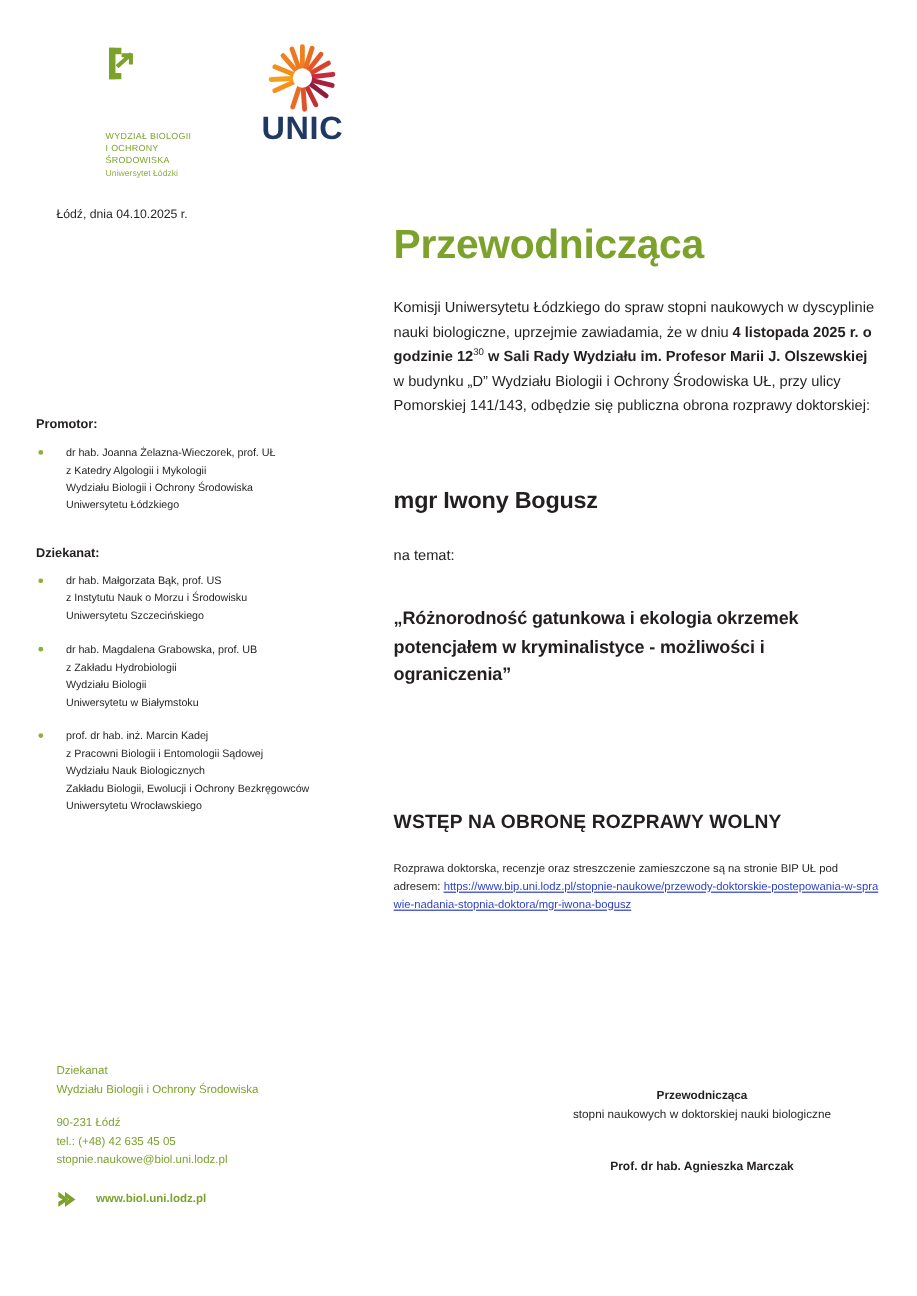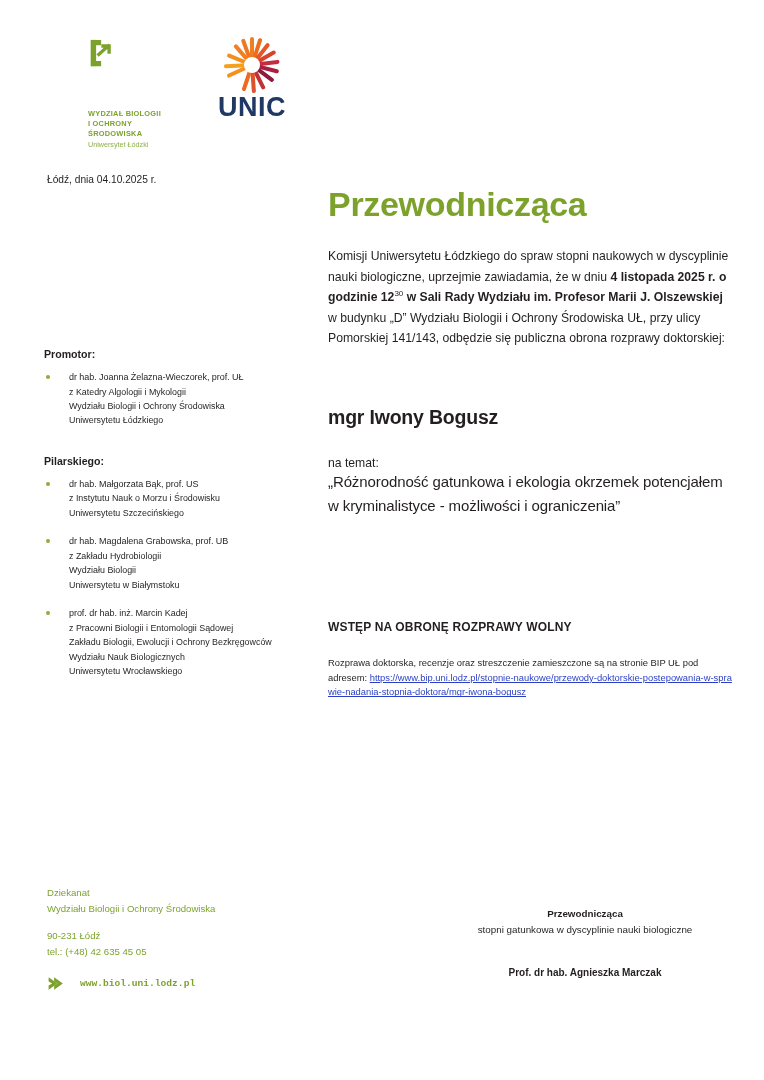--- a/index.html
+++ b/index.html
@@ -43,21 +43,21 @@
 
   .ul-mark {
     width: 30px;
     height: 30px;
     display: block;
     margin-bottom: 5px;
   }
 
   .ul-name {
     font-size: 7.4px;
-    font-weight: bold;
+    font-weight: normal;
     color: #7DA22C;
     letter-spacing: 0.25px;
     line-height: 1.35;
     text-transform: uppercase;
     margin-top: 41px;
   }
 
   .ul-sub {
     font-size: 7.2px;
     color: #8FAE4A;
@@ -94,21 +94,21 @@
     position: absolute;
     left: 47px;
     top: 174px;
     font-size: 10.2px;
     color: #231f20;
   }
 
   
   .left-col {
     position: absolute;
-    left: 44px;
+    left: 30px;
     top: 348px;
     width: 272px;
   }
 
   .sec-heading {
     font-size: 10.6px;
     font-weight: bold;
     color: #231f20;
     margin-bottom: 10px;
   }
@@ -186,27 +186,28 @@
     letter-spacing: -0.2px;
   }
 
   .na-temat {
     font-size: 12.2px;
     margin-top: 27px;
   }
 
   .thesis-title {
     font-size: 15px;
-    font-weight: normal;
+    font-weight: bold;
     line-height: 1.55;
+    margin-top: 34px;
     letter-spacing: -0.1px;
   }
 
   .wstep {
-    font-size: 12px;
+    font-size: 16px;
     font-weight: bold;
     margin-top: 103px;
     letter-spacing: 0.15px;
   }
 
   .bip-par {
     font-size: 9.4px;
     line-height: 1.58;
     margin-top: 22px;
   }
@@ -227,21 +228,20 @@
     font-size: 9.6px;
     line-height: 1.62;
   }
 
   .footer-left .block2 { margin-top: 12px; }
 
   .footer-www {
     display: flex;
     align-items: center;
     margin-top: 17px;
-    font-family: Liberation Mono, monospace;
   }
 
   .arrow-icon {
     width: 19px;
     height: 15px;
     flex: 0 0 19px;
   }
 
   .footer-www-text {
     font-size: 9.6px;
@@ -324,38 +324,38 @@
   <div class="left-col">
     <div class="sec-heading">Promotor:</div>
     <div id="promotor-list">
         <div class="person">
           <span class="person-name">dr hab. Joanna Żelazna-Wieczorek, prof. UŁ</span>
           <span class="person-aff">z Katedry Algologii i Mykologii</span>
           <span class="person-aff">Wydziału Biologii i Ochrony Środowiska</span>
           <span class="person-aff">Uniwersytetu Łódzkiego</span>
         </div>
       </div>
-    <div class="sec-heading second">Pilarskiego:</div>
+    <div class="sec-heading second">Dziekanat:</div>
     <div id="recenzenci-list">
         <div class="person">
           <span class="person-name">dr hab. Małgorzata Bąk, prof. US</span>
           <span class="person-aff">z Instytutu Nauk o Morzu i Środowisku</span>
           <span class="person-aff">Uniwersytetu Szczecińskiego</span>
         </div>
         <div class="person">
           <span class="person-name">dr hab. Magdalena Grabowska, prof. UB</span>
           <span class="person-aff">z Zakładu Hydrobiologii</span>
           <span class="person-aff">Wydziału Biologii</span>
           <span class="person-aff">Uniwersytetu w Białymstoku</span>
         </div>
         <div class="person">
           <span class="person-name">prof. dr hab. inż. Marcin Kadej</span>
           <span class="person-aff">z Pracowni Biologii i Entomologii Sądowej</span>
+          <span class="person-aff">Wydziału Nauk Biologicznych</span>
           <span class="person-aff">Zakładu Biologii, Ewolucji i Ochrony Bezkręgowców</span>
-          <span class="person-aff">Wydziału Nauk Biologicznych</span>
           <span class="person-aff">Uniwersytetu Wrocławskiego</span>
         </div>
       </div>
   </div>
 
   <div class="right-col">
 
     <div class="main-title">Przewodnicząca</div>
 
     <div class="body-par">
@@ -375,29 +375,30 @@
     </div>
 
   </div>
 
   <div class="footer-left">
     <div>Dziekanat</div>
     <div>Wydziału Biologii i Ochrony Środowiska</div>
     <div class="block2">
       <div>90-231 Łódź</div>
       <div>tel.: (+48) 42 635 45 05</div>
+      <div>stopnie.naukowe@biol.uni.lodz.pl</div>
     </div>
     <div class="footer-www">
       <svg class="arrow-icon" viewBox="0 0 24 19">
         <path d="M2 1.5 L13 9.5 L2 17.5 L2 12 L6.5 9.5 L2 7 Z" fill="#7DA22C"></path>
         <path d="M9 1.5 L20 9.5 L9 17.5 L9 12 L13.5 9.5 L9 7 Z" fill="#7DA22C"></path>
       </svg>
       <span class="footer-www-text">www.biol.uni.lodz.pl</span>
     </div>
   </div>
 
   <div class="signature">
     <div class="sig-role">Przewodnicząca</div>
-    <div>stopni gatunkowa w dyscyplinie nauki biologiczne</div>
+    <div>stopni naukowych w doktorskiej nauki biologiczne</div>
     <div class="sig-name">Prof. dr hab. Agnieszka Marczak</div>
   </div>
 
 </div>
 
 </body></html>

